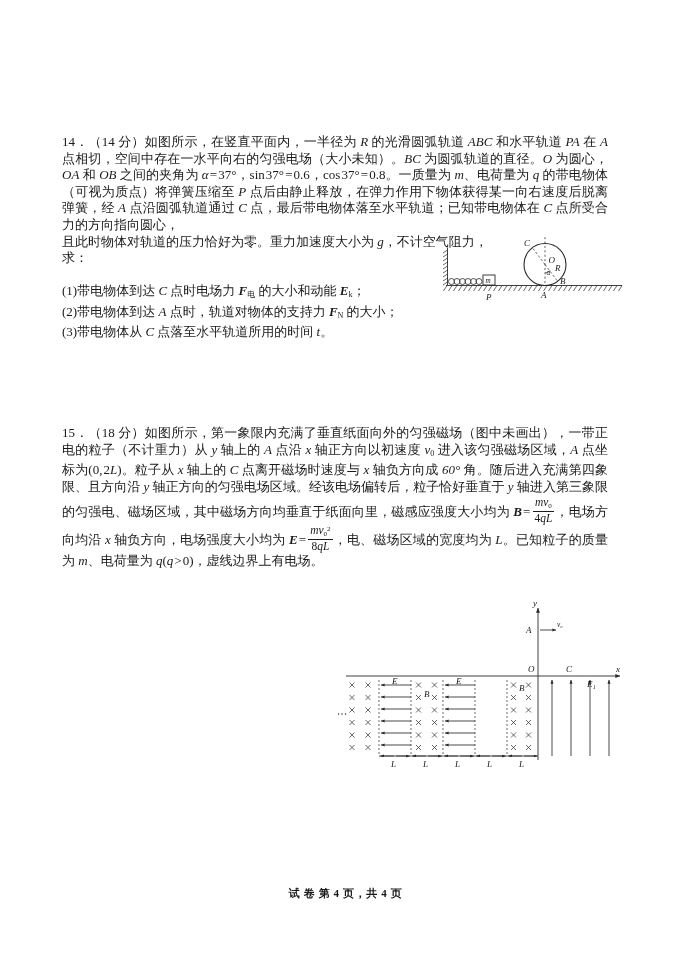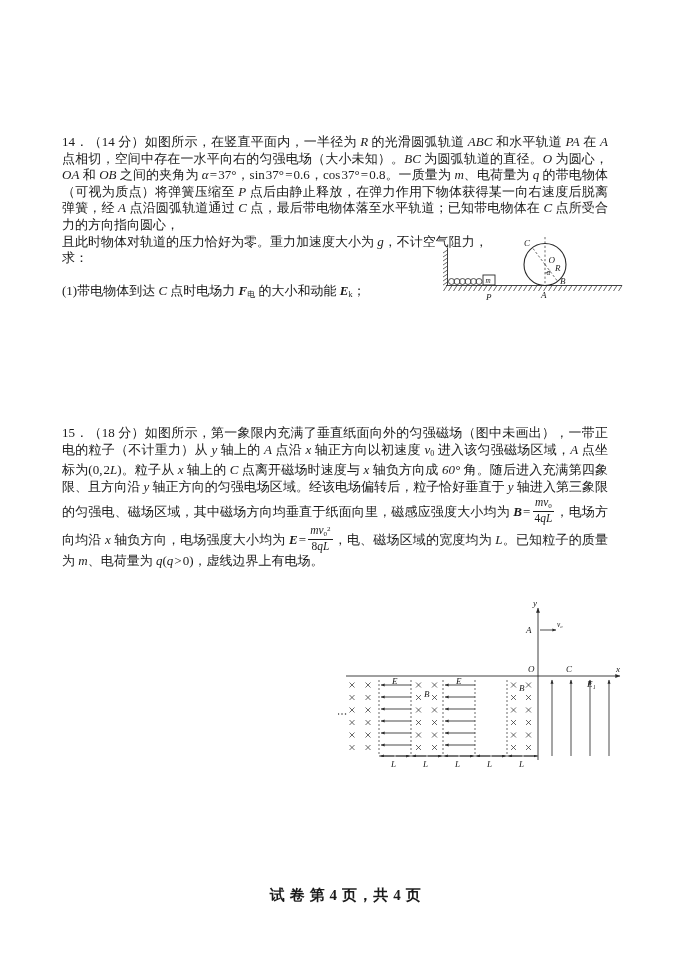--- a/index.html
+++ b/index.html
@@ -57,21 +57,21 @@
   .sublist { margin-top: 16px; }
   .sublist .qline { text-indent: 0; }
 
   
   #footer {
     position: absolute;
     left: 0;
     top: 886px;
     width: 691px;
     text-align: center;
-    font-size: 15px;
+    font-size: 11px;
     font-weight: bold;
     letter-spacing: 0.6px;
   }
 
   
   .figure { position: absolute; }
   #fig14 { left: 436px; top: 206px; width: 190px; height: 100px; }
   #fig15 { left: 338px; top: 598px; width: 292px; height: 202px; }
   .figure svg { display: block; }
 
@@ -85,20 +85,22 @@
 </style>
 </head>
 <body>
 
 <div class="page">
 
   <div class="qblock" id="q14-block">
     <div class="qline">14．（14 分）如图所示，在竖直平面内，一半径为 <i>R</i> 的光滑圆弧轨道 <i>ABC</i> 和水平轨道 <i>PA</i> 在 <i>A</i> 点相切，空间中存在一水平向右的匀强电场（大小未知）。<i>BC</i> 为圆弧轨道的直径。<i>O</i> 为圆心，<i>OA</i> 和 <i>OB</i> 之间的夹角为 <i>α</i> = 37°，sin 37° = 0.6，cos 37° = 0.8。一质量为 <i>m</i>、电荷量为 <i>q</i> 的带电物体（可视为质点）将弹簧压缩至 <i>P</i> 点后由静止释放，在弹力作用下物体获得某一向右速度后脱离弹簧，经 <i>A</i> 点沿圆弧轨道通过 <i>C</i> 点，最后带电物体落至水平轨道；已知带电物体在 <i>C</i> 点所受合力的方向指向圆心，<br>且此时物体对轨道的压力恰好为零。重力加速度大小为 <i>g</i>，不计空气阻力，<br>求：</div>
     <div class="sublist">
       <div class="qline">(1)带电物体到达 <i>C</i> 点时电场力 <b class="bolditalic">F</b><sub>电</sub> 的大小和动能 <b class="bolditalic">E</b><sub>k</sub>；</div>
+      <div class="qline">(2)带电物体到达 <i>A</i> 点时，轨道对物体的支持力 <b class="bolditalic">F</b><sub>N</sub> 的大小；</div>
+      <div class="qline">(3)带电物体从 <i>C</i> 点落至水平轨道所用的时间 <i>t</i>。</div>
     </div>
   </div>
 
   <div class="figure" id="fig14">
     <svg width="190" height="100" viewBox="0 0 190 100" xmlns="http://www.w3.org/2000/svg">
       <g stroke="#2a2a2a" fill="none" stroke-width="0.9">
 
         <line x1="10" y1="79.5" x2="186" y2="79.5"></line>
 
         <g stroke-width="0.7">

